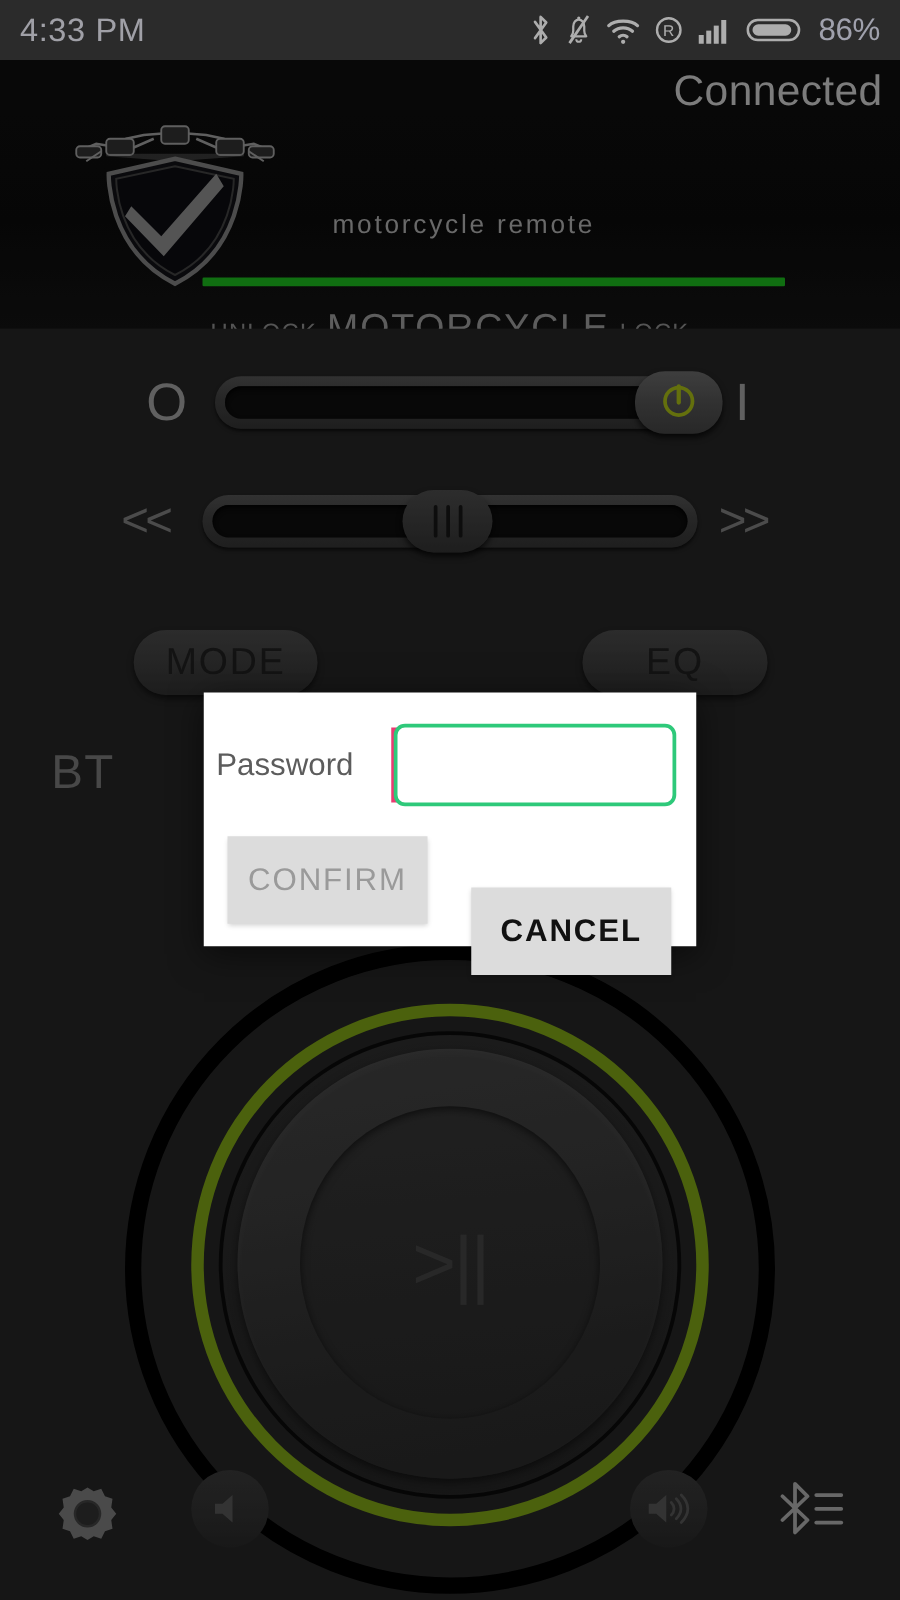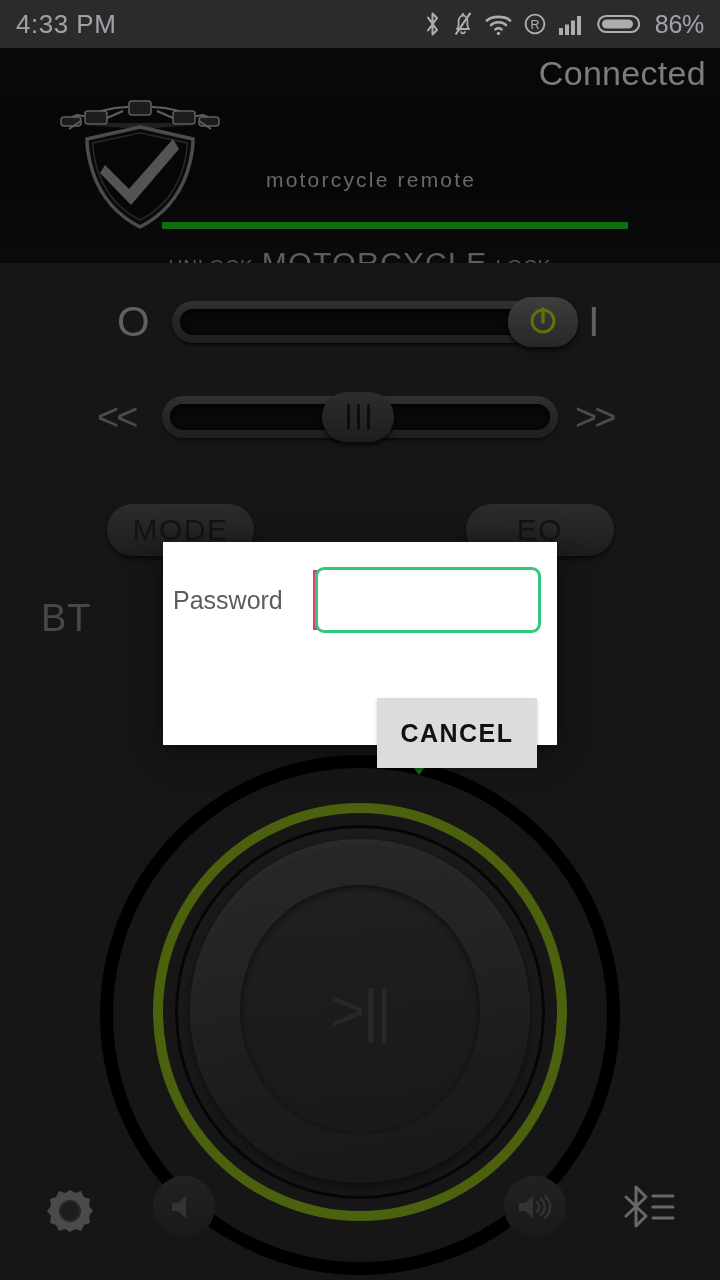--- a/index.html
+++ b/index.html
@@ -243,21 +243,21 @@
   #bt-list-btn { position: absolute; left: 620px; top: 1180px; width: 58px; height: 62px; cursor: pointer; }
 
   
   #scrim {
     position: absolute; left: 0; top: 0;
     width: 720px; height: 1280px;
     background: rgba(0,0,0,0.32);
     pointer-events: none;
   }
   #dialog {
-    position: absolute; left: 163px; top: 542px;
+    position: absolute; left: 163px; top: 554px;
     width: 394px; height: 203px;
     background: #fff;
     box-shadow: 0 6px 26px rgba(0,0,0,0.55);
   }
   #pw-row {
     position: absolute; left: 0; top: 18px;
     width: 394px; height: 80px;
     display: flex; align-items: center;
   }
   #pw-label {
@@ -473,16 +473,17 @@
   <div id="scrim"></div>
 
   <div id="dialog">
     <div id="pw-row">
       <div id="pw-label">Password</div>
       <div id="pw-field-wrap">
         <div id="pw-cursor"></div>
         <input id="pw-input" type="text" placeholder="" style="">
       </div>
     </div>
+    <button id="btn-confirm" class="dlg-btn">CONFIRM</button>
     <button id="btn-cancel" class="dlg-btn">CANCEL</button>
   </div>
 
 </div>
 
 </body></html>

